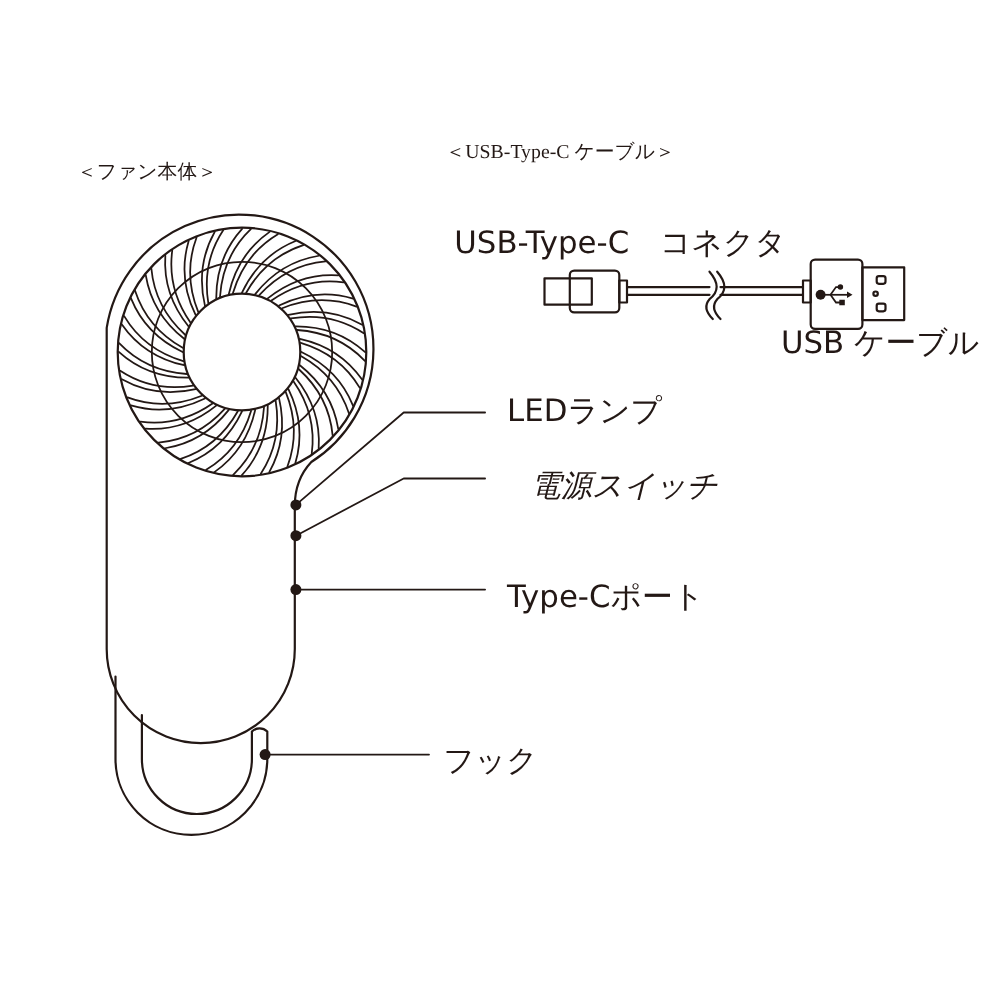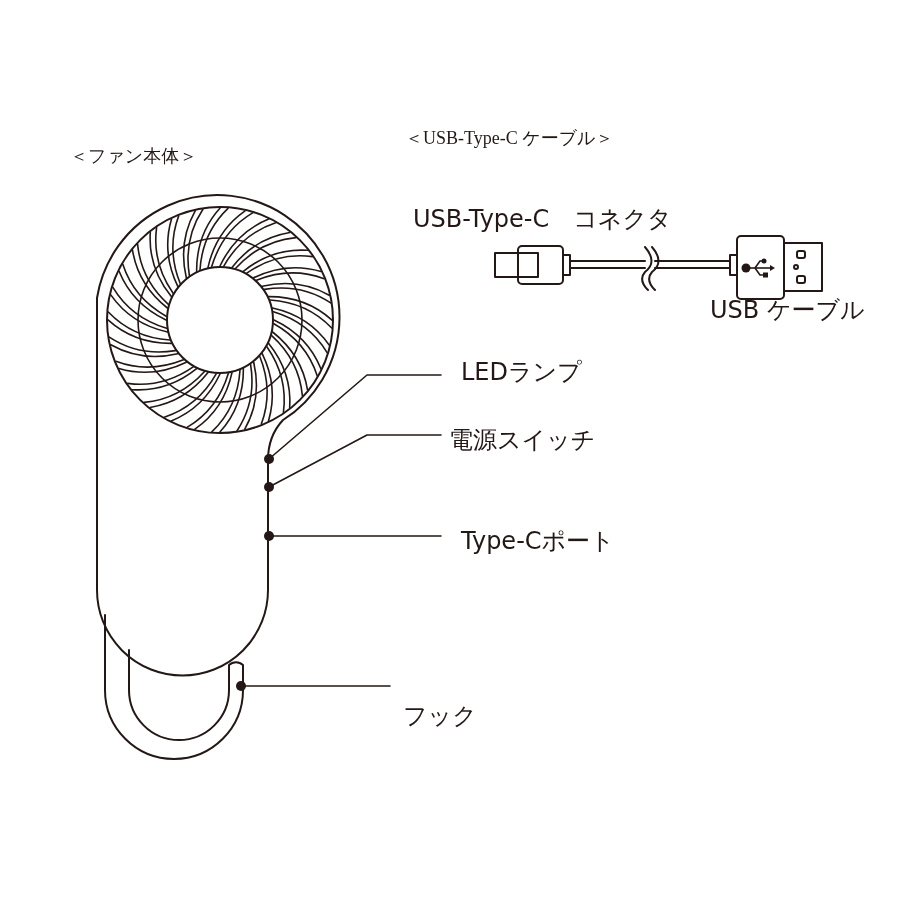--- a/index.html
+++ b/index.html
@@ -1,34 +1,34 @@
 <!DOCTYPE html>
 <html><head>
 <meta charset="utf-8">
 <style>
   html, body { margin: 0; padding: 0; background: #ffffff; }
   body { width: 900px; height: 900px; position: relative; overflow: hidden;
          font-family: "DejaVu Sans", "Liberation Sans", sans-serif; color: #231815; }
-  .label { position: absolute; font-size: 24px; line-height: 1; white-space: nowrap; color: #231815; }
+  .label { position: absolute; font-size: 28px; line-height: 1; white-space: nowrap; color: #231815; }
   .heading { font-size: 18px; font-family: Liberation Serif, serif; }
   svg.art { position: absolute; left: 0; top: 0; }
 </style>
 </head>
 <body>
 
 <div class="label heading" style="left:70px; top:147px;">＜ファン本体＞</div>
 <div class="label heading" style="left:405px; top:129px;">＜USB-Type-C ケーブル＞</div>
 
 <div class="label" style="left:413px; top:207px;">USB-Type-C　コネクタ</div>
 <div class="label" style="left:710px; top:298px;">USB ケーブル</div>
 
 <div class="label" style="left:461px; top:360px;text-align:right;">LEDランプ</div>
-<div class="label" style="left:449px; top:428px;">電源スイッチ</div>
+<div class="label" style="left:482px; top:428px;font-style:italic;">電源スイッチ</div>
 <div class="label" style="left:461px; top:529px;text-align:center;">Type-Cポート</div>
-<div class="label" style="left:403px; top:678px;margin-top:26px;">フック</div>
+<div class="label" style="left:403px; top:678px;">フック</div>
 
 <svg class="art" width="900" height="900" viewBox="0 0 900 900">
   <g fill="none" stroke="#231815" stroke-width="2" stroke-linecap="round" stroke-linejoin="round">
 
     <g>
 
       <path d="M 97 590 L 97 298
                A 122 122 0 1 1 283 420
                Q 268 436 268 460
                L 268 590

